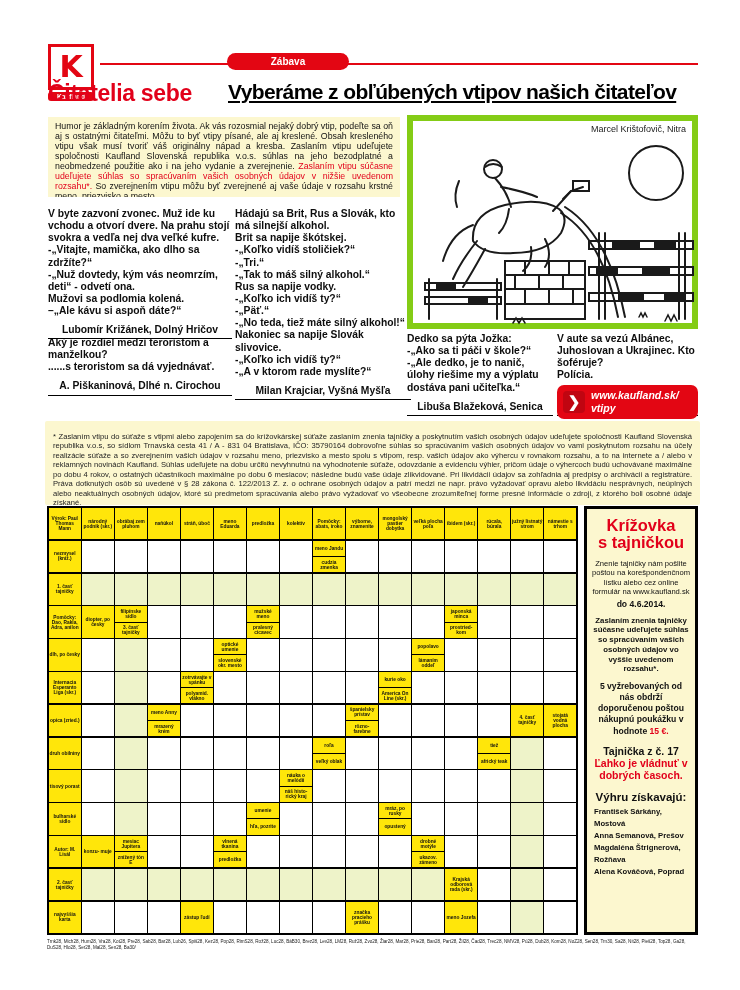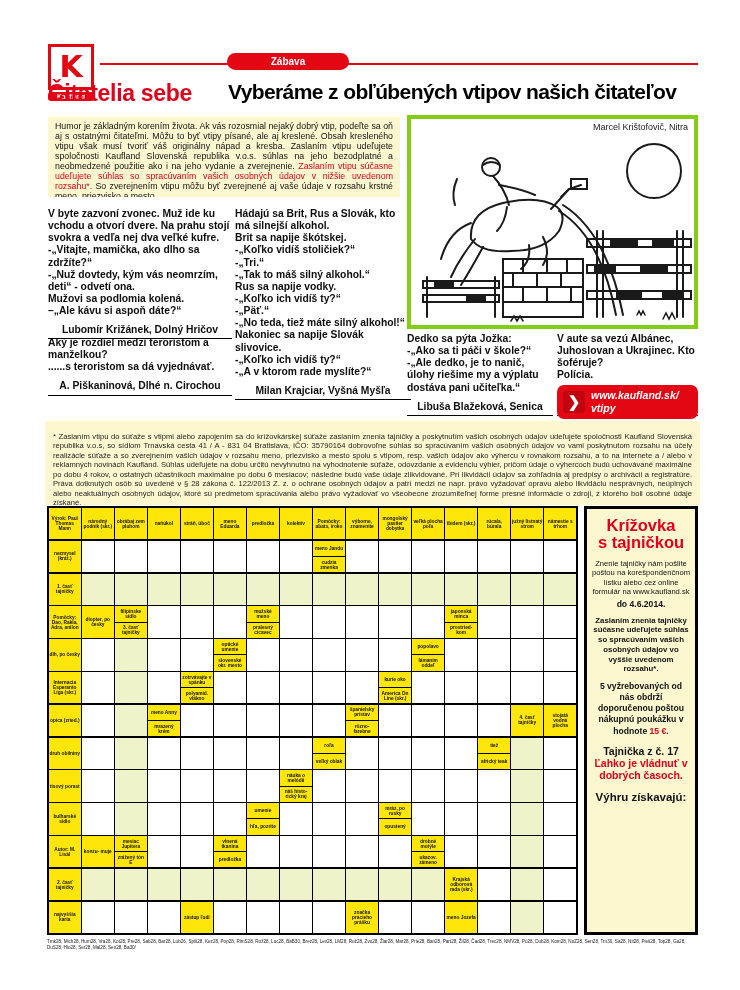--- a/index.html
+++ b/index.html
@@ -8,27 +8,27 @@
   
   .logo{position:absolute;left:48px;top:44px;width:46px;}
   .logo-box{width:40px;height:40px;border:3px solid #e30613;background:#fff;display:flex;align-items:center;justify-content:center;}
   .logo-k{color:#e30613;font-weight:bold;font-size:30px;line-height:1;font-family:"DejaVu Sans",sans-serif;}
   .logo-band{margin-top:2px;background:#e30613;border-radius:3px;color:#fff;font-size:6.5px;font-weight:bold;text-align:center;padding:1px 0;}
   .rule{position:absolute;left:100px;top:63px;width:598px;height:2px;background:#e30613;}
   .tab{position:absolute;left:227px;top:53px;width:122px;height:17px;background:#e30613;border-radius:9px;
        color:#fff;font-size:10px;font-weight:bold;display:flex;align-items:center;justify-content:center;}
   
   .h-left{position:absolute;left:48px;top:80px;color:#e2001a;font-size:23px;font-weight:bold;letter-spacing:-0.3px;}
-  .h-right{position:absolute;left:228px;top:80px;width:472px;color:#000;font-size:21px;font-weight:bold;letter-spacing:-0.6px;}
+  .h-right{position:absolute;left:228px;top:80px;width:472px;color:#000;font-size:21px;font-weight:bold;letter-spacing:-0.6px;text-decoration:underline;}
   
   .intro{position:absolute;left:48px;top:117px;width:352px;height:80px;background:#fcf7cf;
          padding:4px 7px;box-sizing:border-box;font-size:8.8px;line-height:1.14;text-align:justify;overflow:hidden;}
   .red{color:#e2001a;}
   
-  .cartoon{position:absolute;left:407px;top:115px;width:291px;height:214px;border:4px solid #84cc16;box-sizing:border-box;background:#fff;}
+  .cartoon{position:absolute;left:407px;top:115px;width:291px;height:214px;border:6px solid #84cc16;box-sizing:border-box;background:#fff;}
   .cartoon .credit{position:absolute;top:3px;right:6px;font-size:9px;color:#222;}
   
   .joke{position:absolute;font-size:10.3px;font-weight:bold;line-height:1.18;text-align:left;color:#0d0d0d;}
   .joke .txt{white-space:pre-line;}
   .joke .author{margin-top:7px;text-align:center;border-bottom:1.5px solid #000;padding-bottom:2px;font-size:10.3px;}
   .j1{left:48px;top:208px;width:184px;}
   .j2{left:48px;top:337px;width:184px;}
   .j3{left:235px;top:208px;width:176px;}
   .j4{left:407px;top:333px;width:146px;}
   .j5{left:557px;top:333px;width:141px;}
@@ -479,17 +479,24 @@
 s tajničkou</div>
     <div class="p1">Znenie tajničky nám pošlite poštou na korešpondenčnom lístku alebo cez online formulár na www.kaufland.sk</div>
     <div class="deadline">do 4.6.2014.</div>
     <div class="p2">Zaslaním znenia tajničky súčasne udeľujete súhlas so spracúvaním vašich osobných údajov vo vyššie uvedenom rozsahu*.</div>
     <div class="p3">
       <span>5 vyžrebovaných od nás obdrží doporučenou poštou nákupnú poukážku v hodnote </span><span class="red">15 €.</span>
     </div>
     <div class="taj">Tajnička z č. 17</div>
     <div class="sol">Ľahko je vládnuť v dobrých časoch.</div>
     <div class="wt">Výhru získavajú:</div>
+    <div class="winners">
+      <div>František Sárkány, Mostová</div>
+      <div>Anna Semanová, Prešov</div>
+      <div>Magdaléna Štrignerová, Rožňava</div>
+      <div>Alena Kováčová, Poprad</div>
+
+    </div>
   </div>
 
   <div class="codes">Trnk28, Mich28, Hum28, Vra28, Kot28, Pre28, Sab28, Bar28, Lub26, Spiš28, Kez28, Pop28, RimS28, Rož28, Luc28, BáB30, Brez28, Lev28, LM28, Ruž28, Zvo28, Žiar28, Mar28, Prie28, Ban28, Part28, Žil28, Čad28, Trec28, NMV28, Pú28, Dub28, Kom28, NoZ28, Sen28, Trn30, Sa28, Nit28, Pieš28, Top28, Ga28, DuS28, Hlo28, Ser28, Mal28, Sen28, Ba30/</div>
 
 </div>
 
 </body></html>

